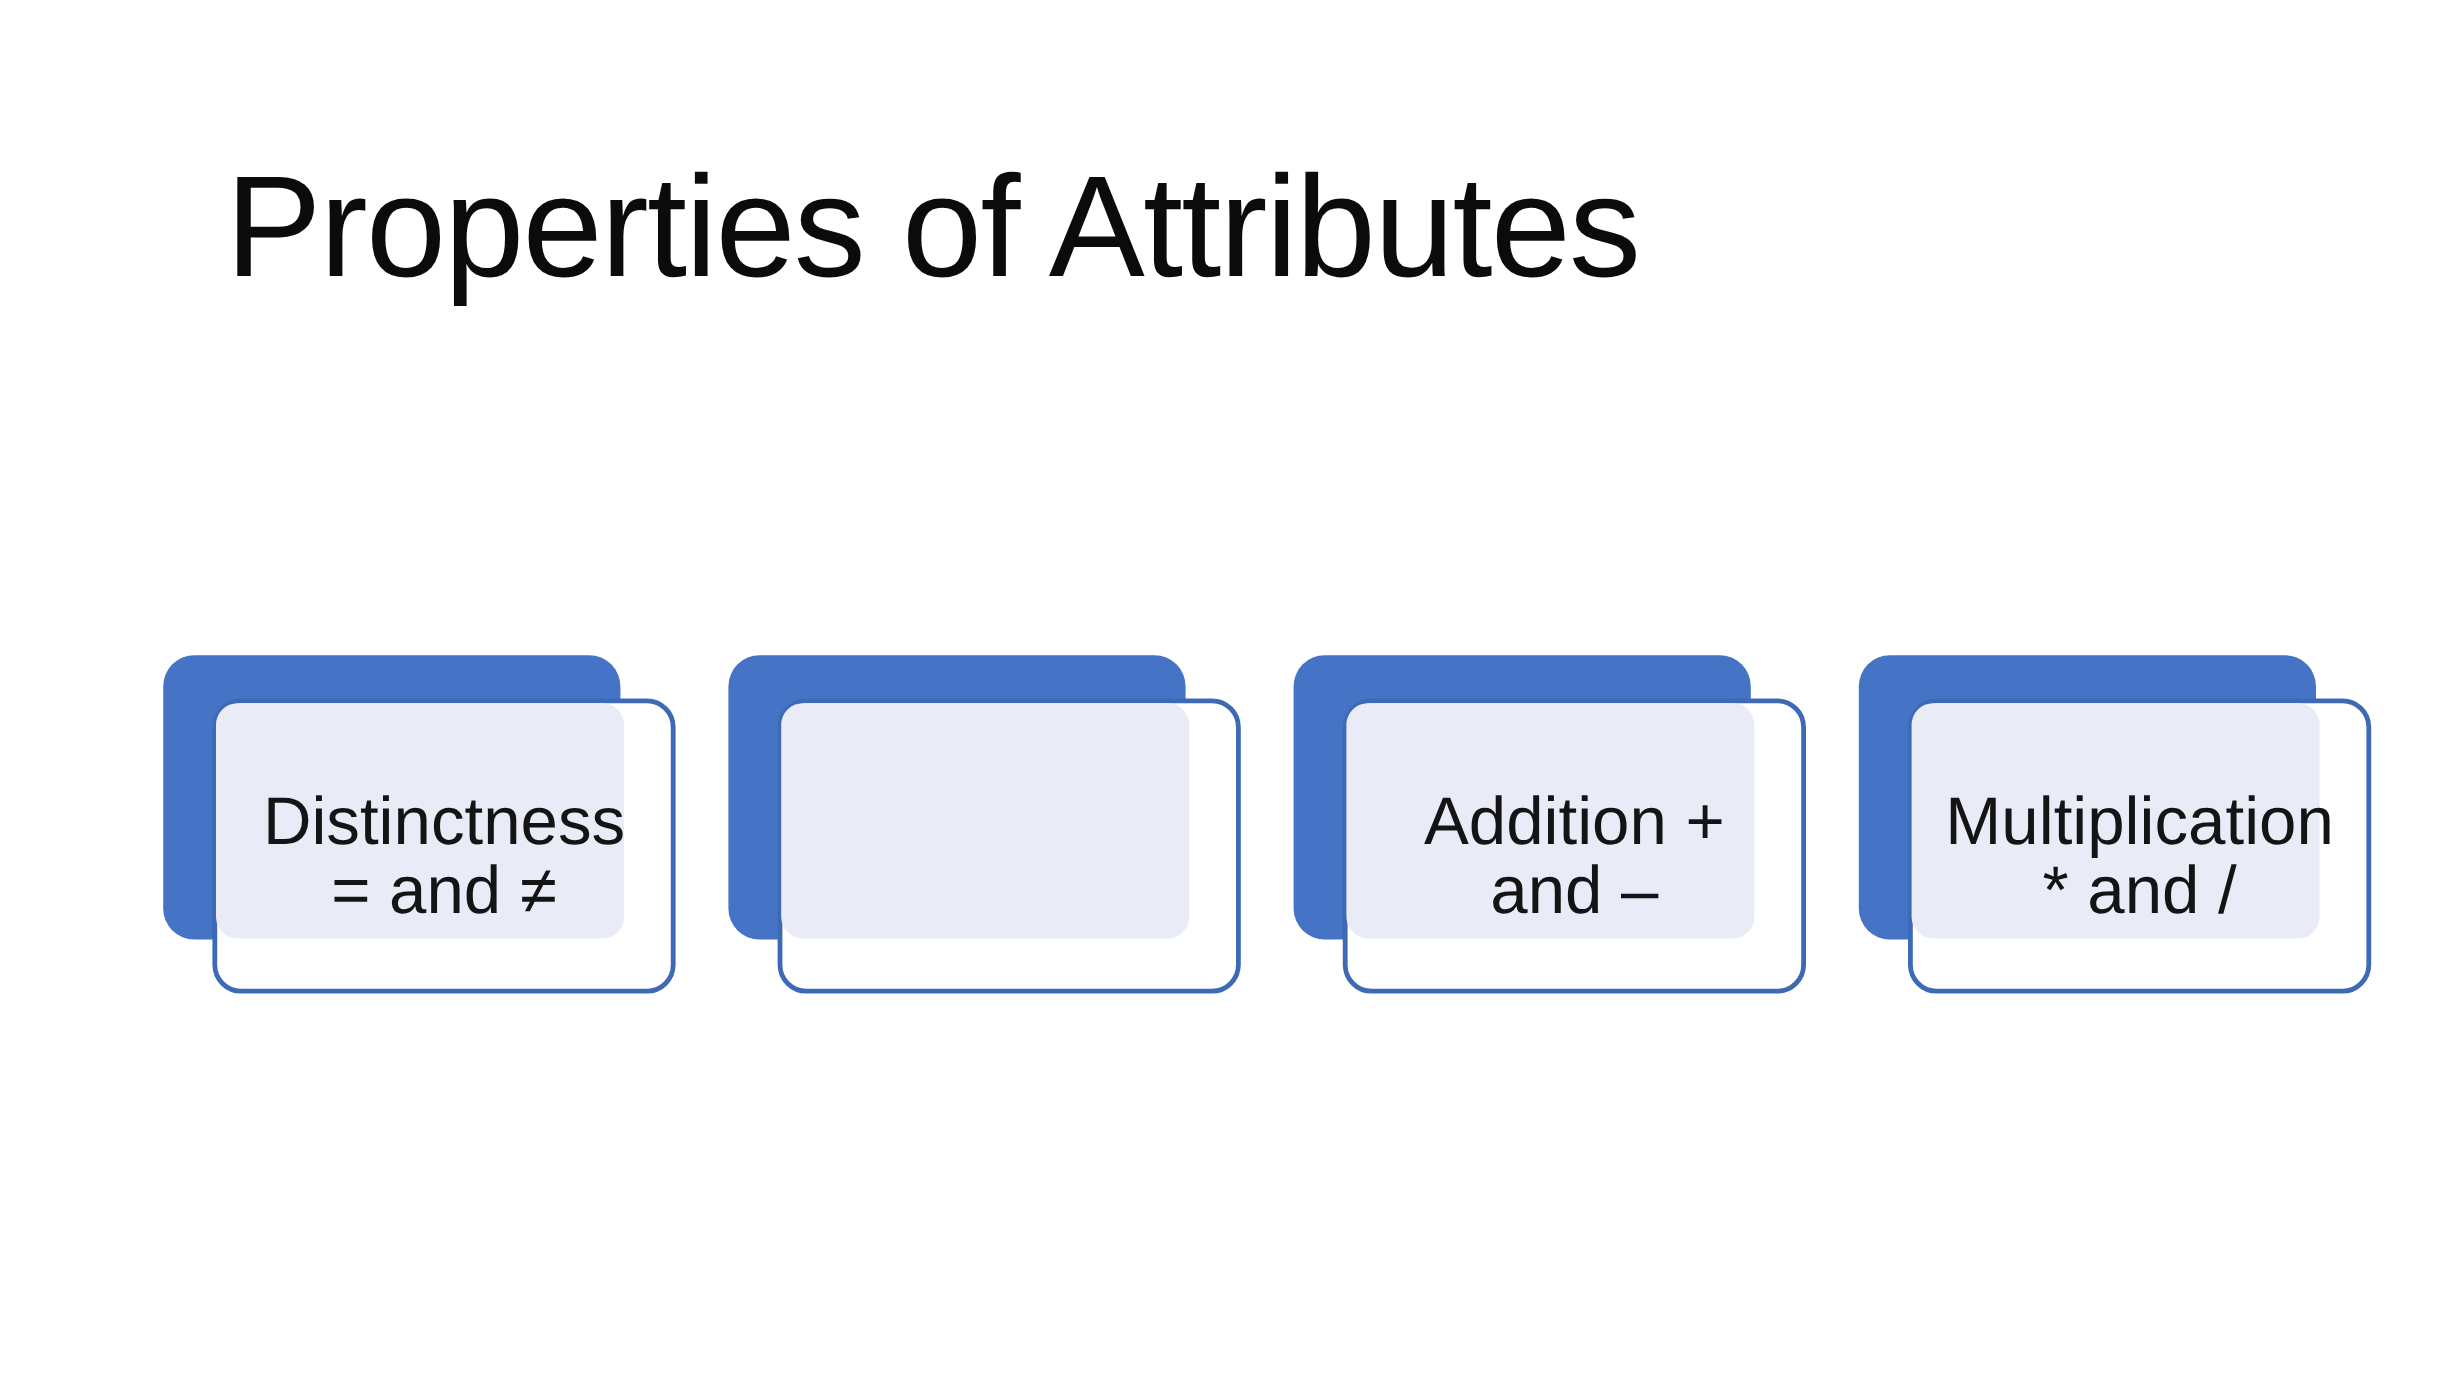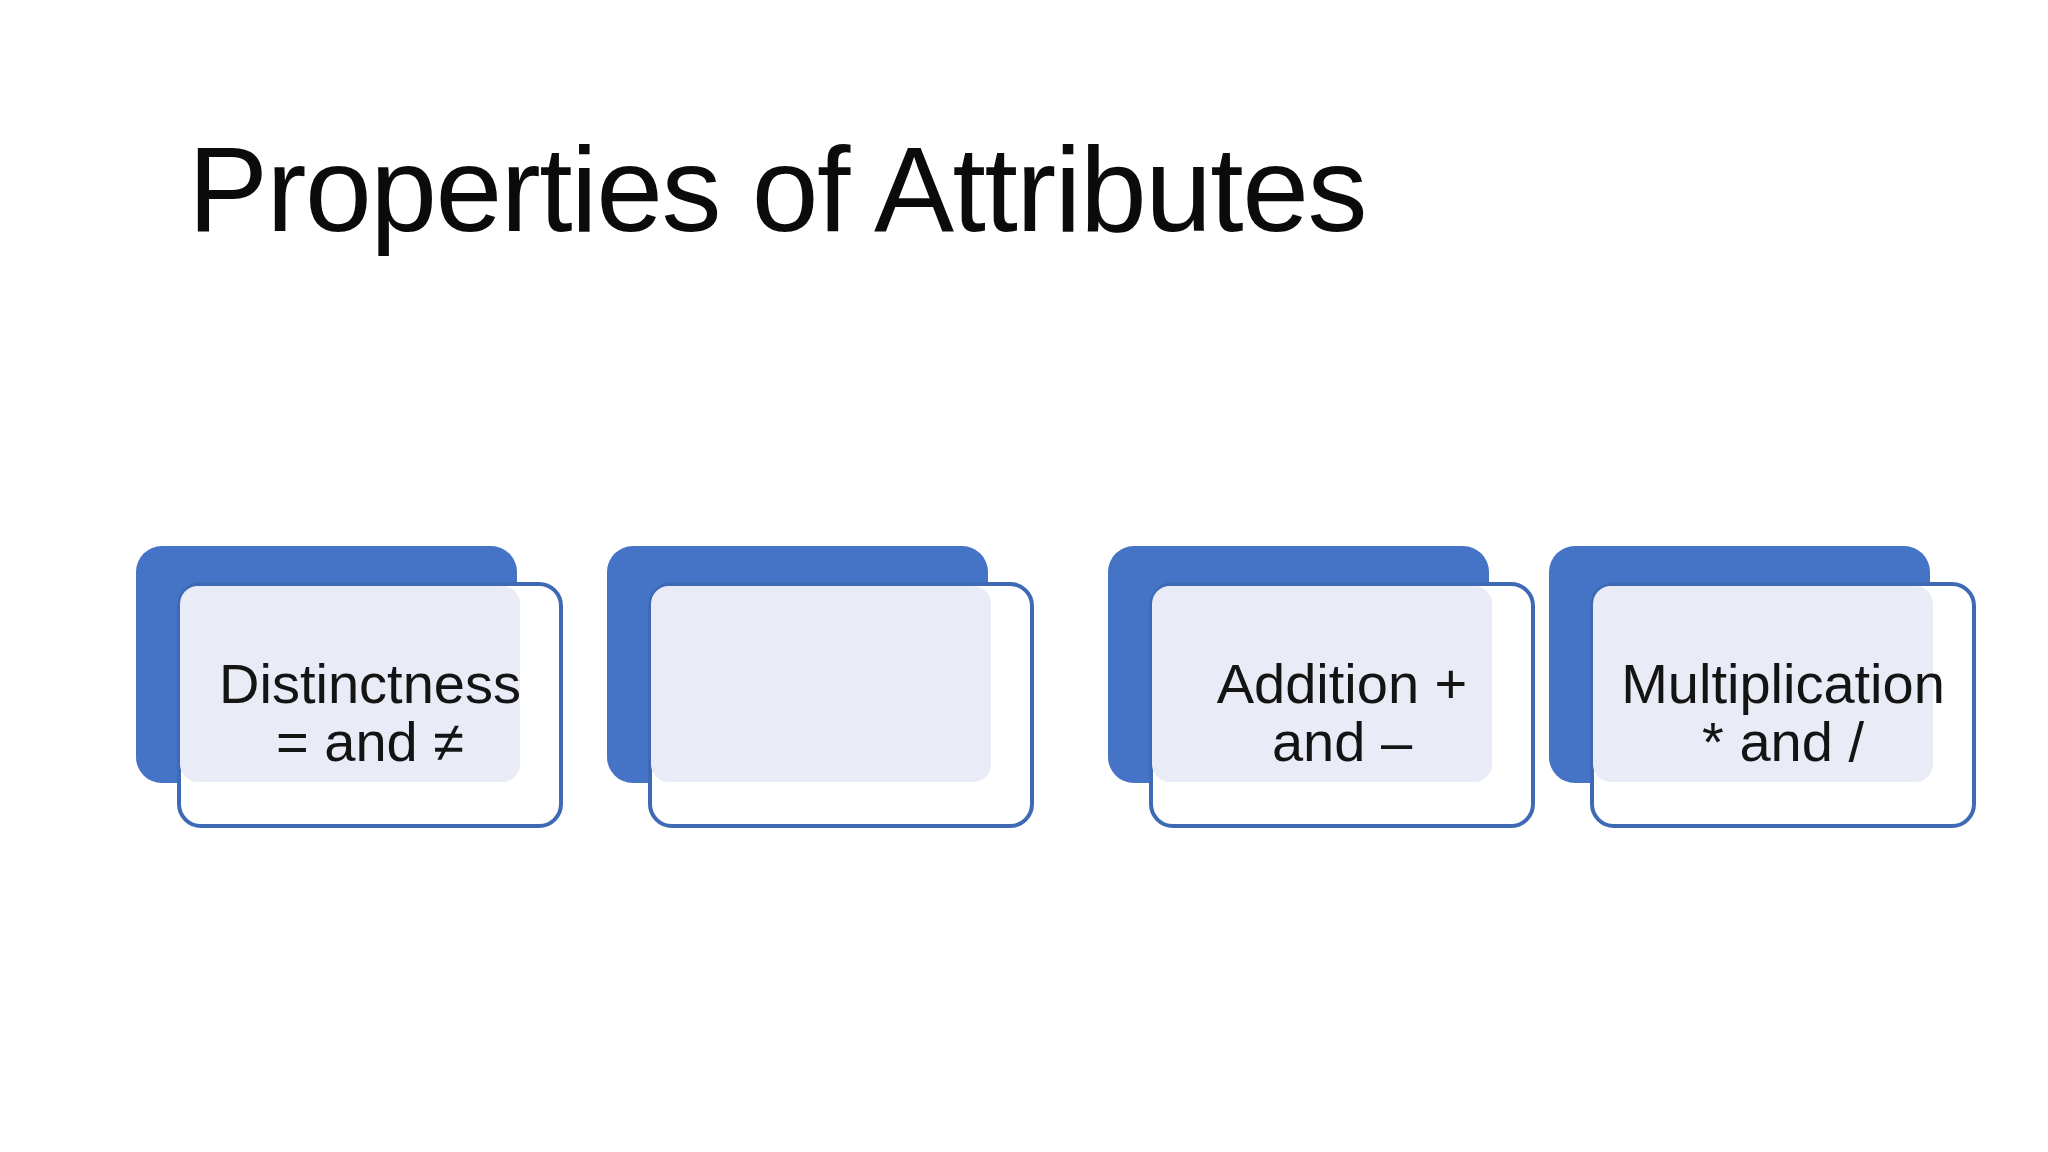--- a/index.html
+++ b/index.html
@@ -29,21 +29,21 @@
     text-align: center;
   }
   .card {
     position: absolute;
     top: 546px;
     width: 427px;
     height: 283px;
   }
   .card.c1 { left: 136px; }
   .card.c2 { left: 607px; }
-  .card.c3 { left: 1108px; }
+  .card.c3 { left: 1078px; }
   .card.c4 { left: 1549px; }
   .back {
     position: absolute;
     left: 0;
     top: 0;
     width: 381px;
     height: 237px;
     background: #4573C5;
     border-radius: 26px;
   }

